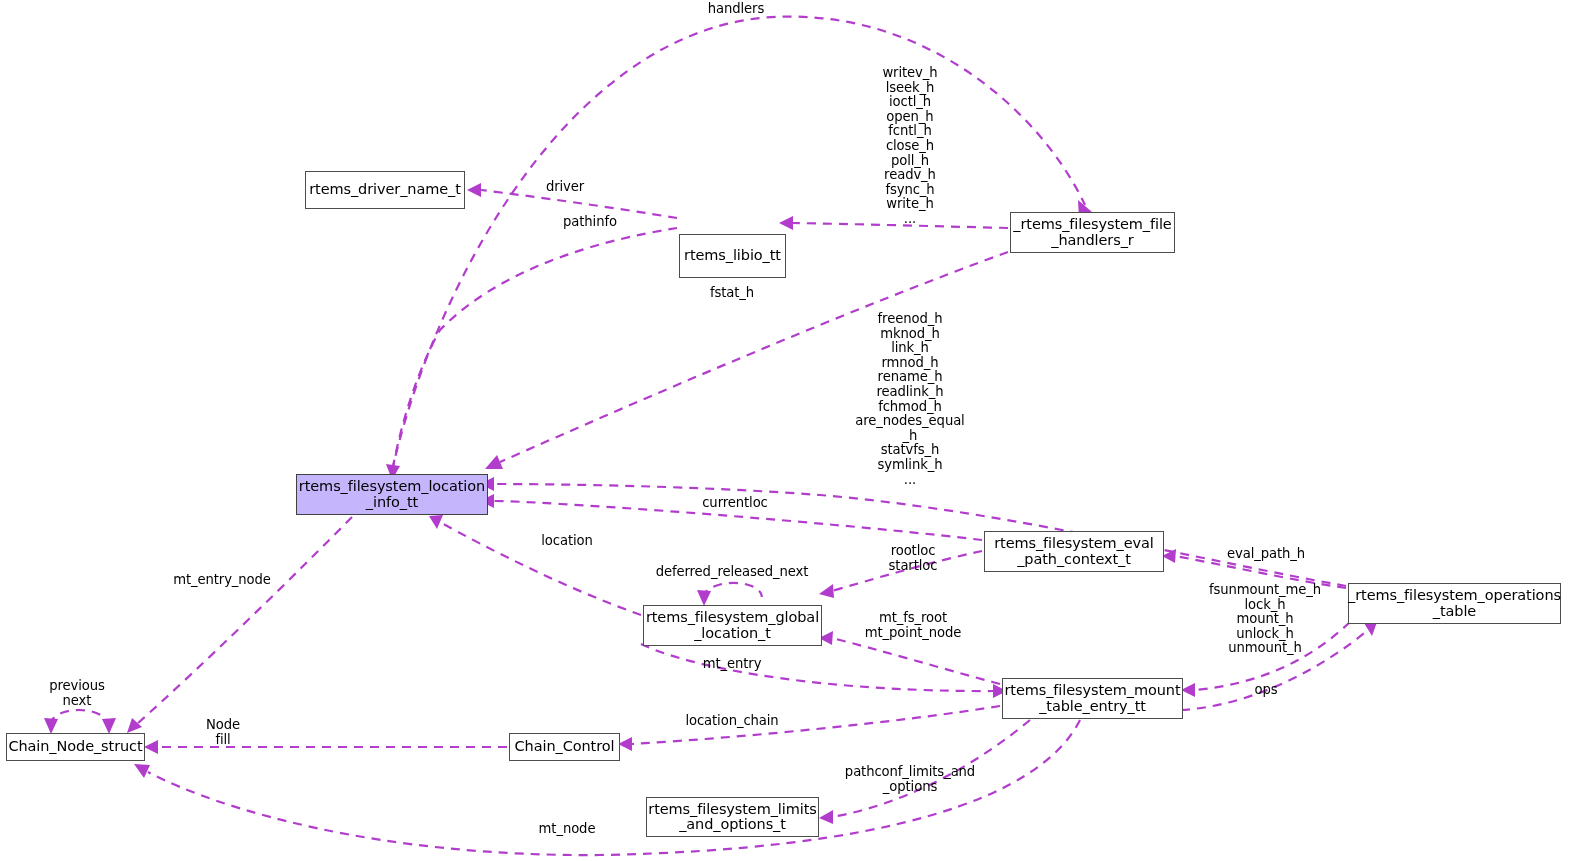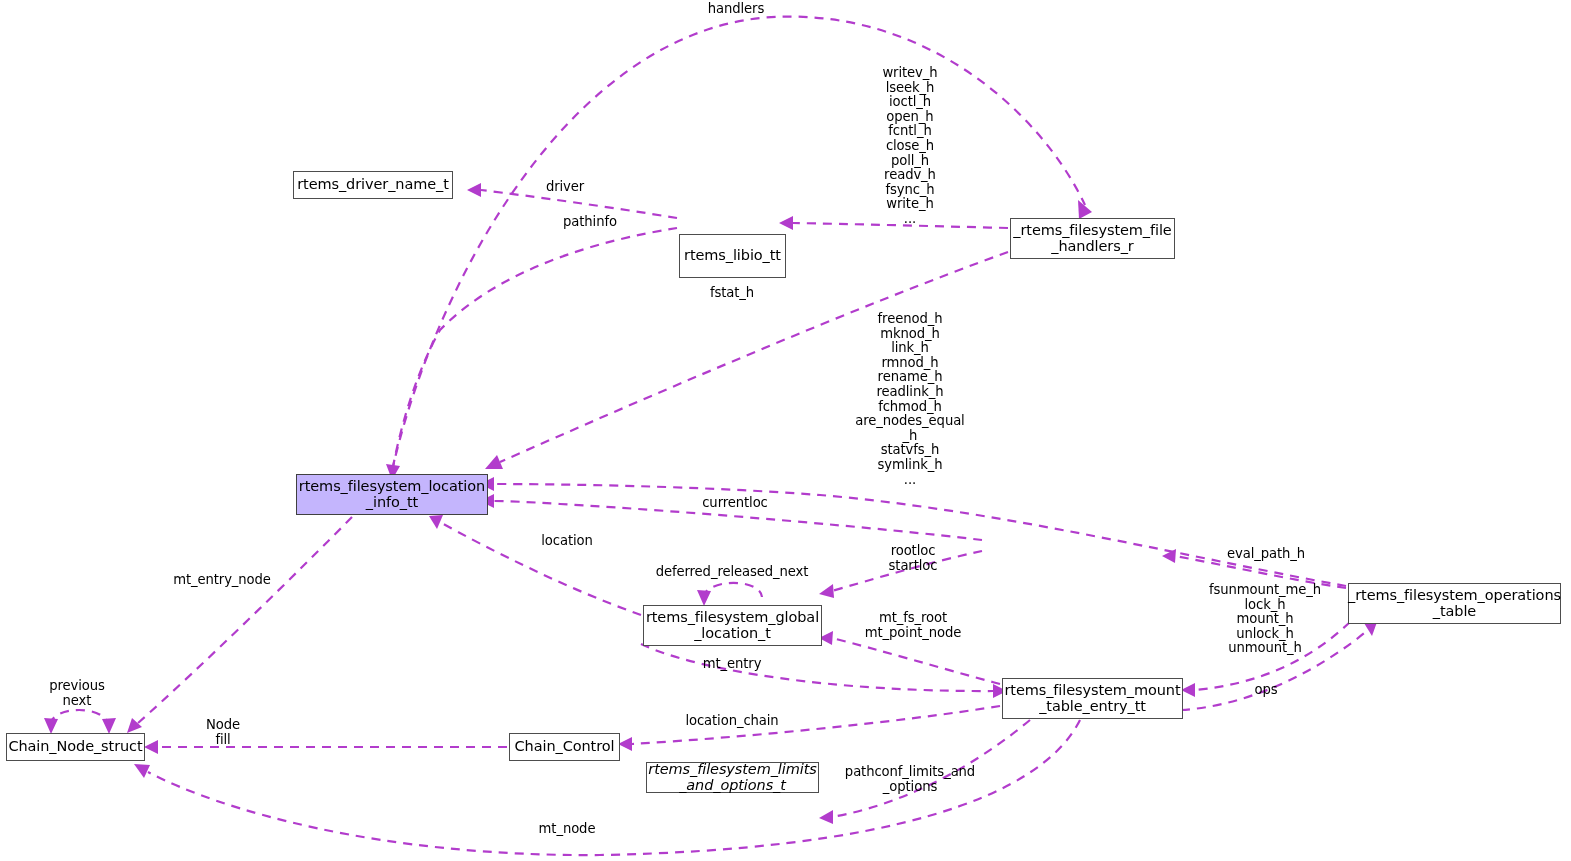--- a/index.html
+++ b/index.html
@@ -174,45 +174,47 @@
       <polygon class="arrow-head" points="1195,683 1181,690 1195,697"></polygon>
     </g>
 
     <g>
       <path class="edge-path" d="M 1181,710 C 1250,706 1320,670 1368,630"></path>
       <polygon class="arrow-head" points="1364,623 1377,622 1372,636"></polygon>
     </g>
 
   </svg>
 
-  <div class="node-box" style="left:293px;top:171px;width:160px;height:28px;">rtems_driver_name_t</div>
+  <div class="node-box" style="left:305px;top:171px;width:160px;height:38px;">rtems_driver_name_t</div>
 
   <div class="node-box" style="left:679px;top:209px;width:107px;height:44px;margin-top:25px;">rtems_libio_tt</div>
 
-  <div class="node-box" style="left:1010px;top:212px;width:165px;height:41px;margin-top:6px;">_rtems_filesystem_file
+  <div class="node-box" style="left:1010px;top:212px;width:165px;height:41px;">_rtems_filesystem_file
 _handlers_r</div>
 
   <div class="node-box highlight" style="left:296px;top:474px;width:192px;height:41px;">rtems_filesystem_location
 _info_tt</div>
 
+  <div class="node-box" style="left:984px;top:531px;width:180px;height:41px;">rtems_filesystem_eval
+_path_context_t</div>
 
   <div class="node-box" style="left:1348px;top:583px;width:213px;height:41px;">_rtems_filesystem_operations
 _table</div>
 
   <div class="node-box" style="left:1002px;top:678px;width:181px;height:41px;">rtems_filesystem_mount
 _table_entry_tt</div>
 
   <div class="node-box" style="left:643px;top:605px;width:179px;height:41px;">rtems_filesystem_global
 _location_t</div>
 
   <div class="node-box" style="left:6px;top:733px;width:139px;height:28px;">Chain_Node_struct</div>
 
   <div class="node-box" style="left:509px;top:733px;width:111px;height:28px;">Chain_Control</div>
 
-  <div class="node-box" style="left:646px;top:762px;width:173px;height:31px;font-style:italic;">rtems_filesystem_limits
+  <div class="node-box" style="left:646px;top:797px;width:173px;height:40px;">rtems_filesystem_limits
 _and_options_t</div>
 
   <div class="edge-label" style="left:736px;top:2px;">handlers</div>
 
   <div class="edge-label" style="left:910px;top:66px;">writev_h
 lseek_h
 ioctl_h
 open_h
 fcntl_h
 close_h

